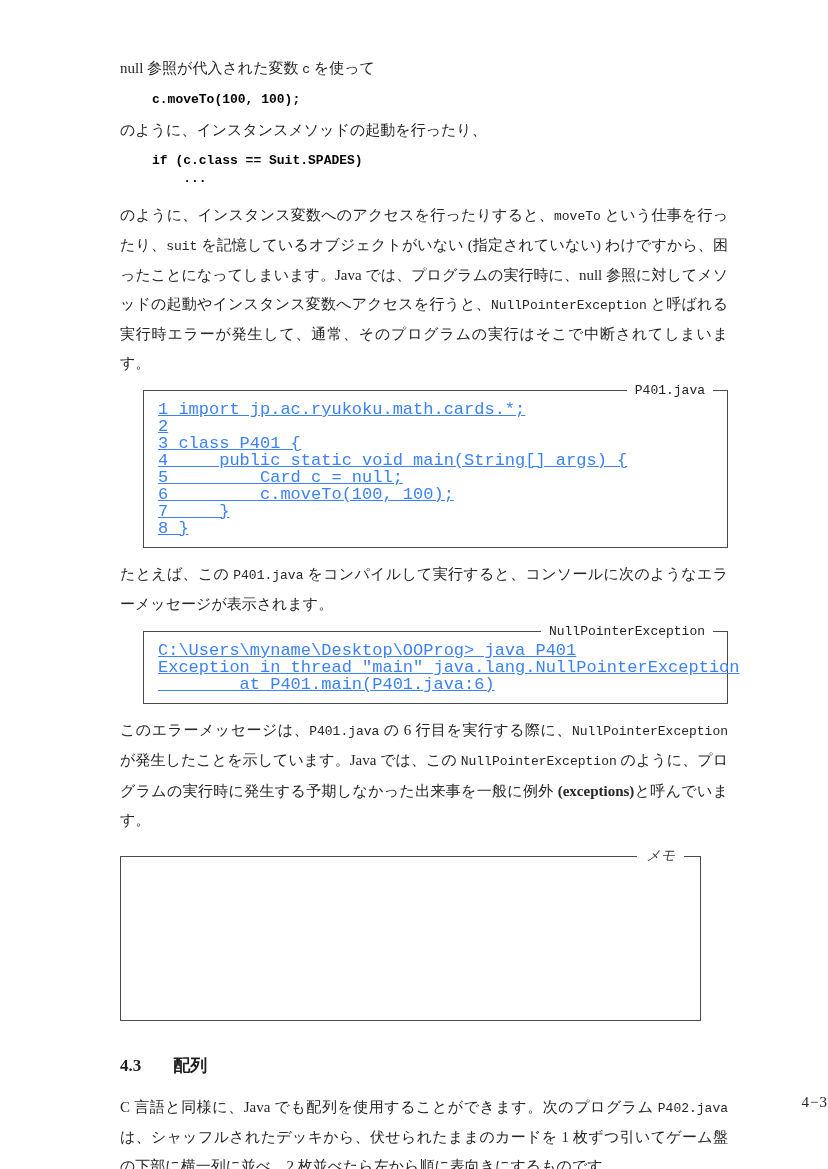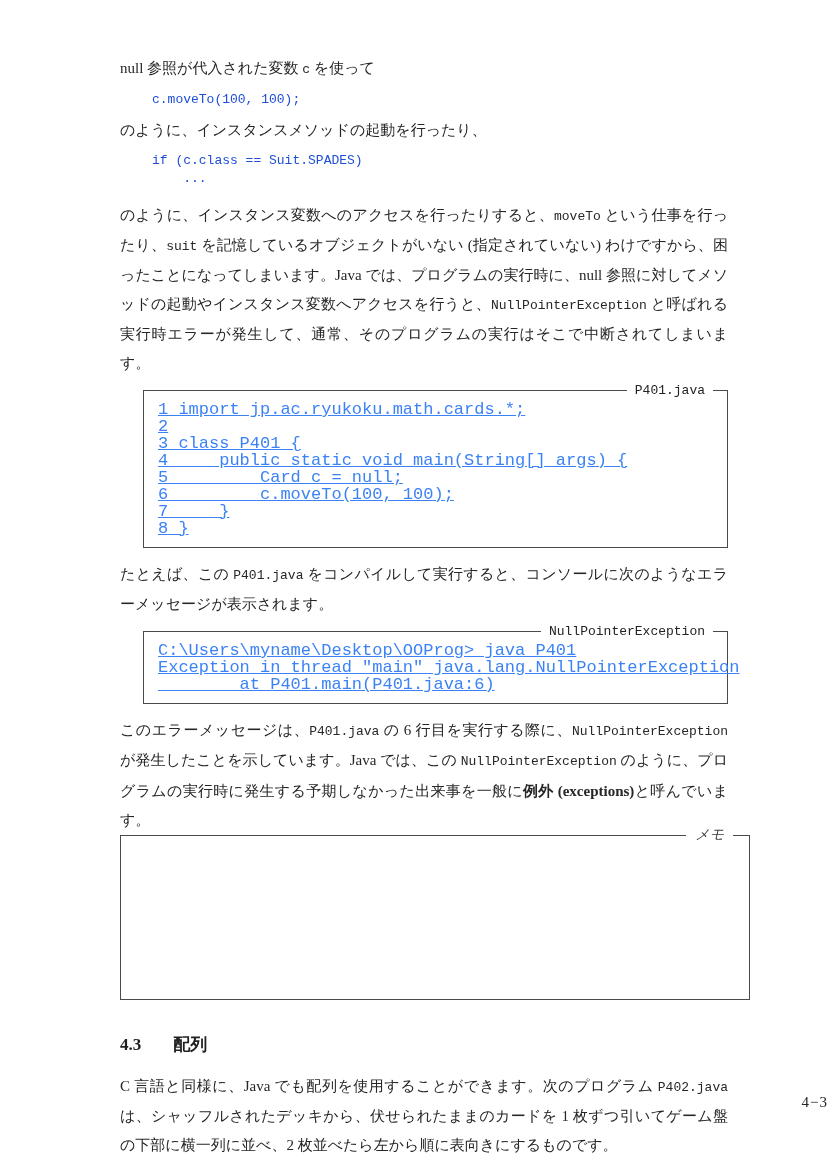--- a/index.html
+++ b/index.html
@@ -20,21 +20,22 @@
 
   p.body { margin: 0; text-align: justify; }
 
   
   .codeline {
     font-family: "Liberation Mono", "DejaVu Sans Mono", monospace;
     font-size: 13px;
     line-height: 18px;
     margin: 7px 0 7px 32px;
     white-space: pre;
-    color: #1d4ed8;
+    color: #000000;
+    font-weight: bold;
   }
   .codeline.last { margin-bottom: 13px; }
 
   
   .titled-box {
     position: relative;
     border: 1px solid #4a4a4a;
     background: #ffffff;
     box-sizing: border-box;
   }
@@ -59,22 +60,22 @@
     padding: 10px 6px 10px 14px;
     font-family: "Liberation Mono", "DejaVu Sans Mono", monospace;
     font-size: 17px;
     line-height: 17px;
     white-space: pre;
     color: #3b82f6;
     text-decoration: underline;
   }
 
   .memo-box {
-    margin: 0 0 0 0;
-    width: 630px;
+    margin: 21px 0 0 0;
+    width: 581px;
     height: 165px;
   }
   .memo-label {
     position: absolute;
     top: -10px;
     right: 16px;
     background: #ffffff;
     padding: 0 9px;
     font-family: "Liberation Serif", "DejaVu Serif", serif;
     font-style: italic;
@@ -105,21 +106,21 @@
     color: #262626;
   }
 
   
   .s-jp { }
   .s-rm { }
   .s-code {
     font-family: "Liberation Mono", "DejaVu Sans Mono", monospace;
     font-size: 13px;
   }
-  .s-bjp { font-weight: bold; font-family: "Liberation Sans", "DejaVu Sans", sans-serif; }
+  .s-bjp { font-weight: normal; font-family: "Liberation Sans", "DejaVu Sans", sans-serif; }
   .s-brm { font-weight: bold; }
 </style>
 </head>
 <body>
 
 <div class="page">
 
   <p class="body"><span class="s-rm">null</span><span class="s-jp"> 参照が代入された変数 </span><span class="s-code">c</span><span class="s-jp"> を使って</span></p>
 
   <div class="codeline">c.moveTo(100, 100);</div>

